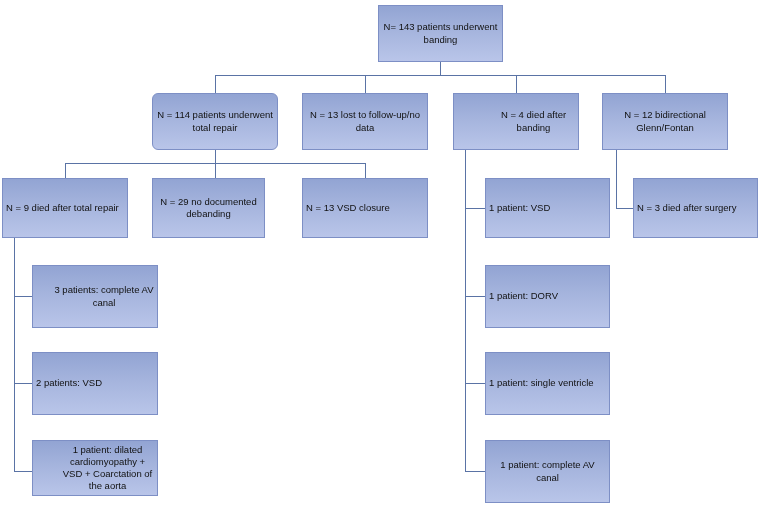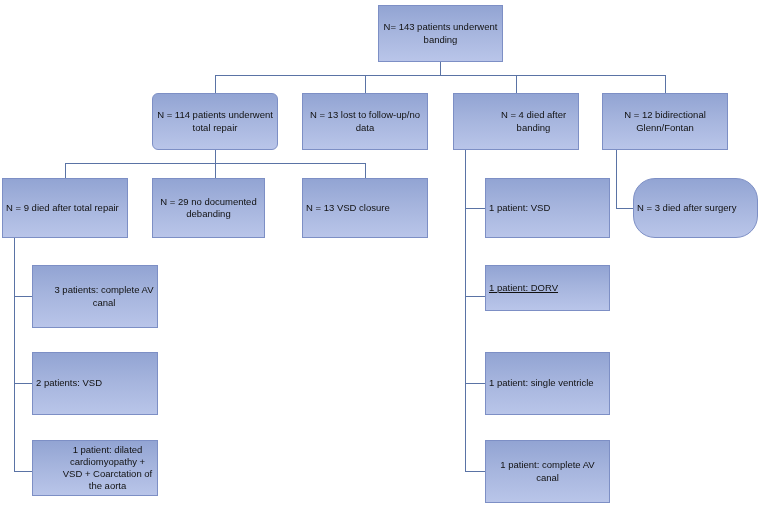--- a/index.html
+++ b/index.html
@@ -29,25 +29,25 @@
   
   #n-root {left:378px;top:5px;  width:125px;height:57px;}
   #n-r2a  {left:152px;top:93px; width:126px;height:57px;border-radius:6px;}
   #n-r2b  {left:302px;top:93px; width:126px;height:57px;}
   #n-r2c  {left:453px;top:93px; width:126px;height:57px;padding-left:38px;}
   #n-r2d  {left:602px;top:93px; width:126px;height:57px;}
   #n-r3a  {left:2px;  top:178px;width:126px;height:60px;}
   #n-r3b  {left:152px;top:178px;width:113px;height:60px;}
   #n-r3c  {left:302px;top:178px;width:126px;height:60px;}
   #n-r3d  {left:485px;top:178px;width:125px;height:60px;}
-  #n-r3e  {left:633px;top:178px;width:125px;height:60px;border-radius:22px;}
+  #n-r3e  {left:633px;top:178px;width:125px;height:60px;}
   #n-l1   {left:32px; top:265px;width:126px;height:63px;padding-left:21px;}
   #n-l2   {left:32px; top:352px;width:126px;height:63px;}
   #n-l3   {left:32px; top:440px;width:126px;height:56px;padding-left:28px;}
-  #n-rr1  {left:485px;top:265px;width:125px;height:46px;text-decoration:underline;}
+  #n-rr1  {left:485px;top:265px;width:125px;height:63px;}
   #n-rr2  {left:485px;top:352px;width:125px;height:63px;}
   #n-rr3  {left:485px;top:440px;width:125px;height:63px;}
 
   
   #c-v1 {left:440px;top:62px; height:14px;}
   #c-h1 {left:215px;top:75px; width:450px;}
   #c-v2 {left:215px;top:75px; height:18px;}
   #c-v3 {left:365px;top:75px; height:18px;}
   #c-v4 {left:516px;top:75px; height:18px;}
   #c-v5 {left:665px;top:75px; height:18px;}

